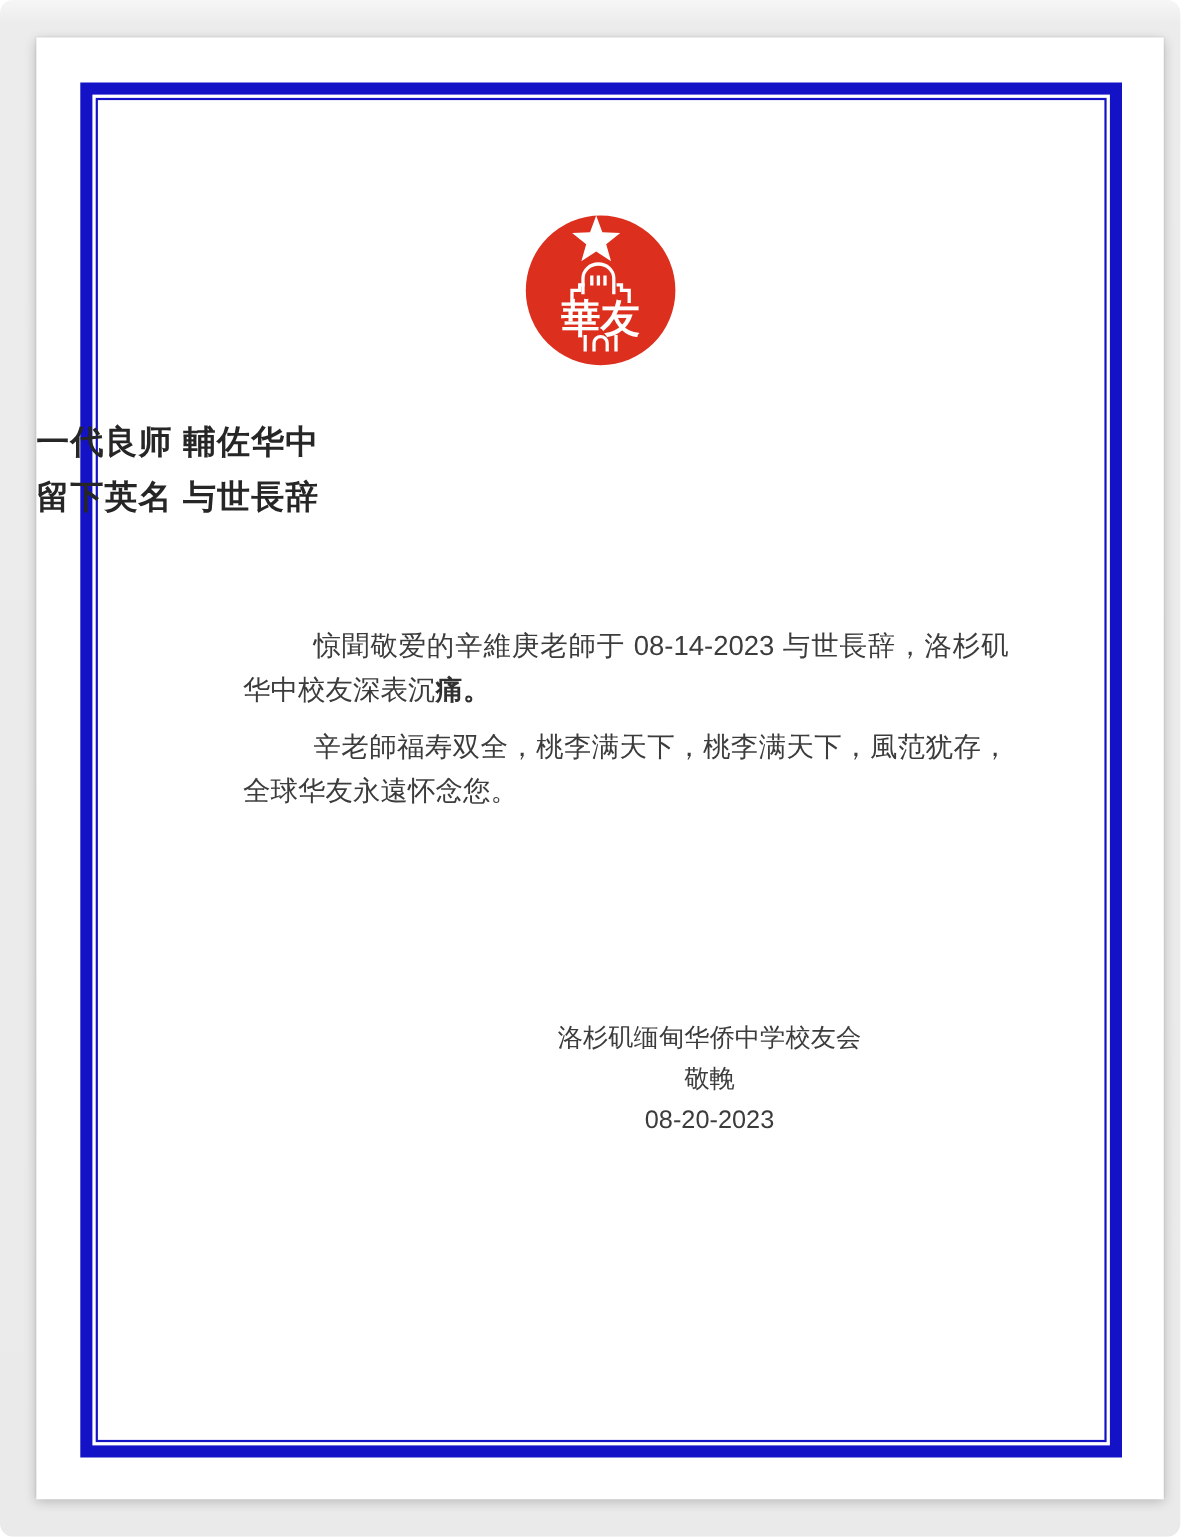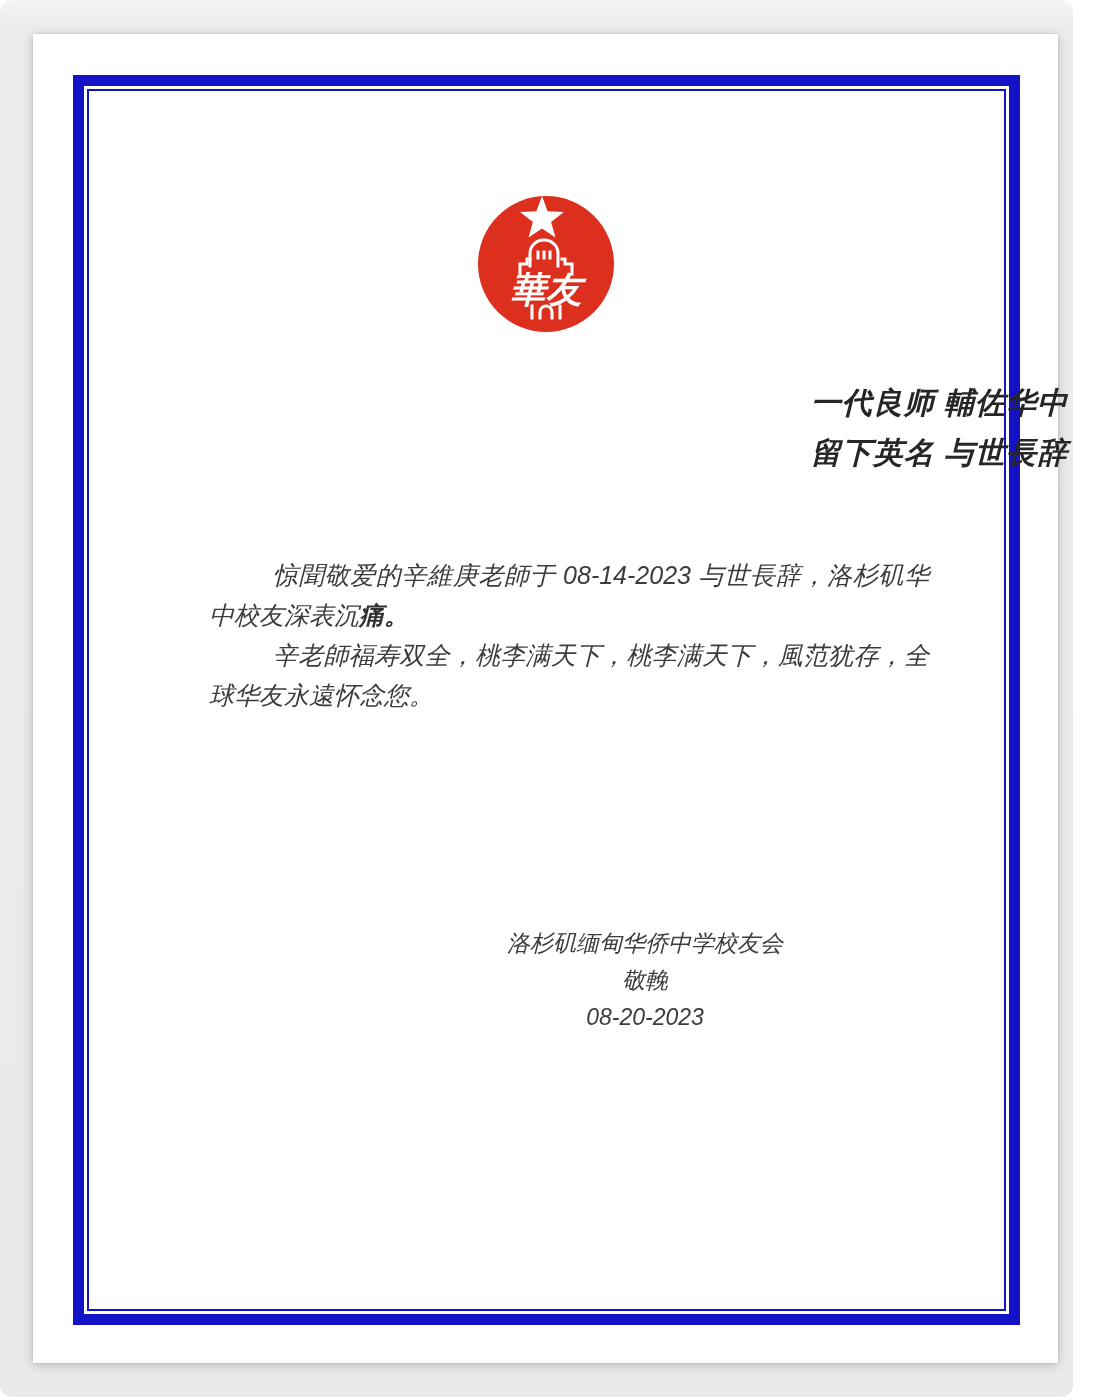--- a/index.html
+++ b/index.html
@@ -8,21 +8,20 @@
     background: #ffffff;
     font-family: "Liberation Sans", "DejaVu Sans", sans-serif;
   }
   .screen {
     position: relative;
     width: 1073px;
     height: 1397px;
     background: linear-gradient(180deg, #f6f6f6 0px, #ececec 22px, #eaeaea 100%);
     border-radius: 12px;
     overflow: hidden;
-    font-style: italic;
   }
   .paper {
     position: absolute;
     left: 33px;
     top: 34px;
     width: 1025px;
     height: 1329px;
     background: #ffffff;
     box-shadow: 0 2px 10px rgba(0,0,0,0.22), 0 0 2px rgba(0,0,0,0.12);
   }
@@ -44,41 +43,41 @@
     position: absolute;
     top: 160px;
     left: 50%;
     transform: translateX(-50%);
     width: 140px;
     height: 140px;
   }
   .title-block {
     position: absolute;
     top: 344px;
-    left: 10px;
+    left: 0;
     width: 100%;
-    text-align: right;
+    text-align: left;
     color: #262626;
     font-weight: bold;
     font-size: 30px;
     line-height: 50px;
     letter-spacing: 1px;
   }
   .body-block {
     position: absolute;
     top: 521px;
     left: 176px;
     width: 720px;
     font-size: 25px;
     line-height: 40px;
     color: #3c3c3c;
     text-align: justify;
   }
   .body-block p {
-    margin: 0;
+    margin: 12px;
     text-indent: 64px;
   }
   .body-block .b {
     font-weight: bold;
     color: #303030;
   }
   .signature-block {
     position: absolute;
     top: 864px;
     left: 312px;

